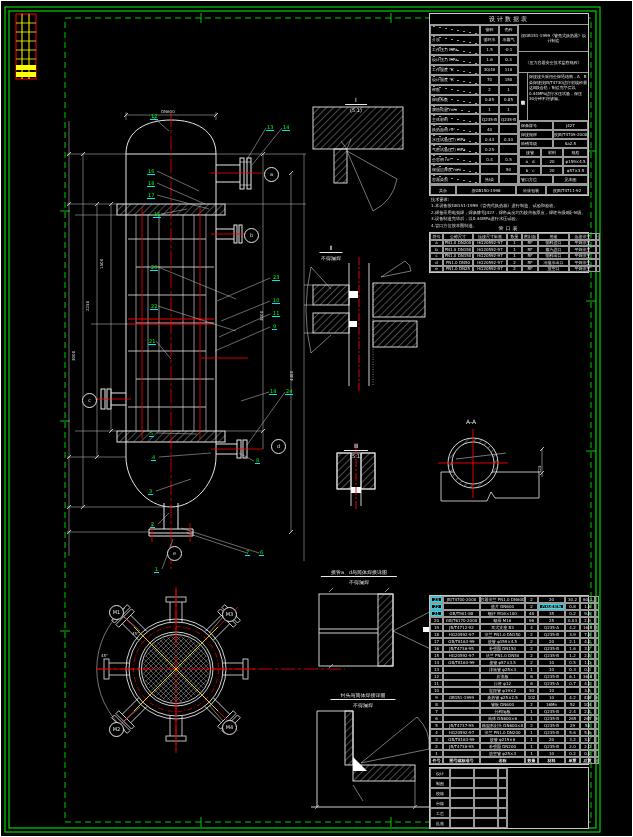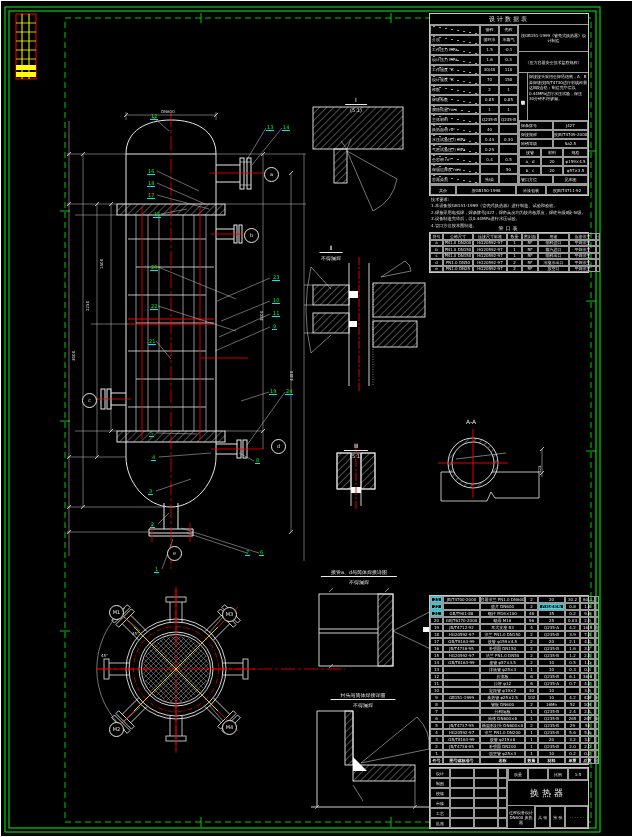--- a/index.html
+++ b/index.html
@@ -850,38 +850,20 @@
           <div class="tcell" style="flex: 0 0 20px;"></div>
           <div class="tcell" style="flex: 1 1 0%;"></div>
         </div>
         <div class="trow ">
           <div class="tcell" style="flex: 0 0 16px;">批准</div>
           <div class="tcell" style="flex: 0 0 20px;"></div>
           <div class="tcell" style="flex: 0 0 20px;"></div>
           <div class="tcell" style="flex: 1 1 0%;"></div>
         </div>
       </div>
-  <div style="flex:1;display:flex;flex-direction:column;min-width:0;">
-    <div style="display:flex;flex:0 0 12px;border-bottom:0.5px solid #9a9a9a;">
-      <div class="tcell" style="flex:1;">质量</div>
-      <div class="tcell" style="flex:1;"></div>
-      <div class="tcell" style="flex:1;">比例</div>
-      <div class="tcell" style="flex:1;">1:5</div>
-    </div>
-    <div style="flex:1;display:flex;align-items:center;justify-content:center;font-size:9px;letter-spacing:3px;border-bottom:0.5px solid #9a9a9a;">换热器</div>
-    <div style="display:flex;flex:0 0 22px;">
-      <div style="flex:1.4;border-right:0.5px solid #9a9a9a;font-size:4px;text-align:center;display:flex;flex-direction:column;justify-content:center;">
-        <span>过程设备设计</span>
-        <span>DN600 换热器</span>
-      </div>
-      <div class="tcell" style="flex:0.6;">共 张</div>
-      <div class="tcell" style="flex:0.6;">第 张</div>
-      <div class="tcell" style="flex:1;">· · · · · ·</div>
-    </div>
-  </div>
 </div>
 
 <span class="balloon" style="left: 149px; top: 113px;">12</span>
     <span class="balloon" style="left: 146px; top: 168px;">16</span>
     <span class="balloon" style="left: 146px; top: 180px;">18</span>
     <span class="balloon" style="left: 146px; top: 192px;">17</span>
     <span class="balloon" style="left: 152px; top: 211px;">15</span>
     <span class="balloon" style="left: 149px; top: 264px;">20</span>
     <span class="balloon" style="left: 149px; top: 303px;">22</span>
     <span class="balloon" style="left: 147px; top: 338px;">21</span>

